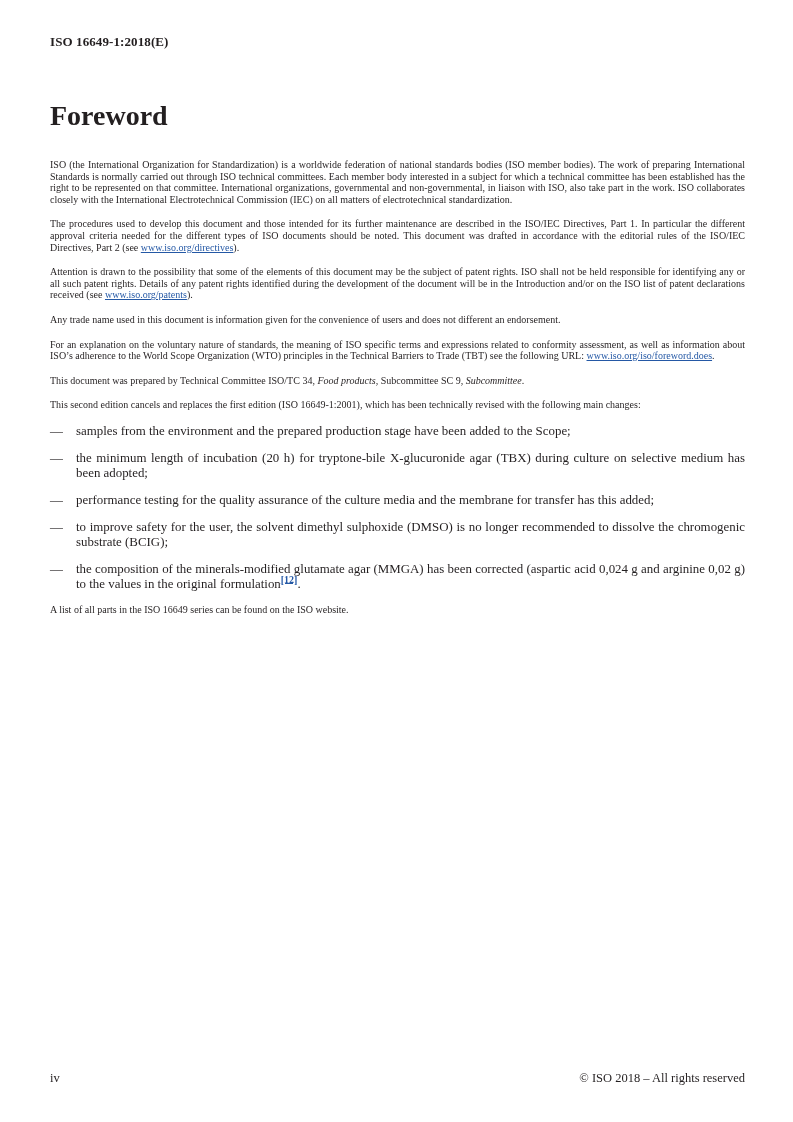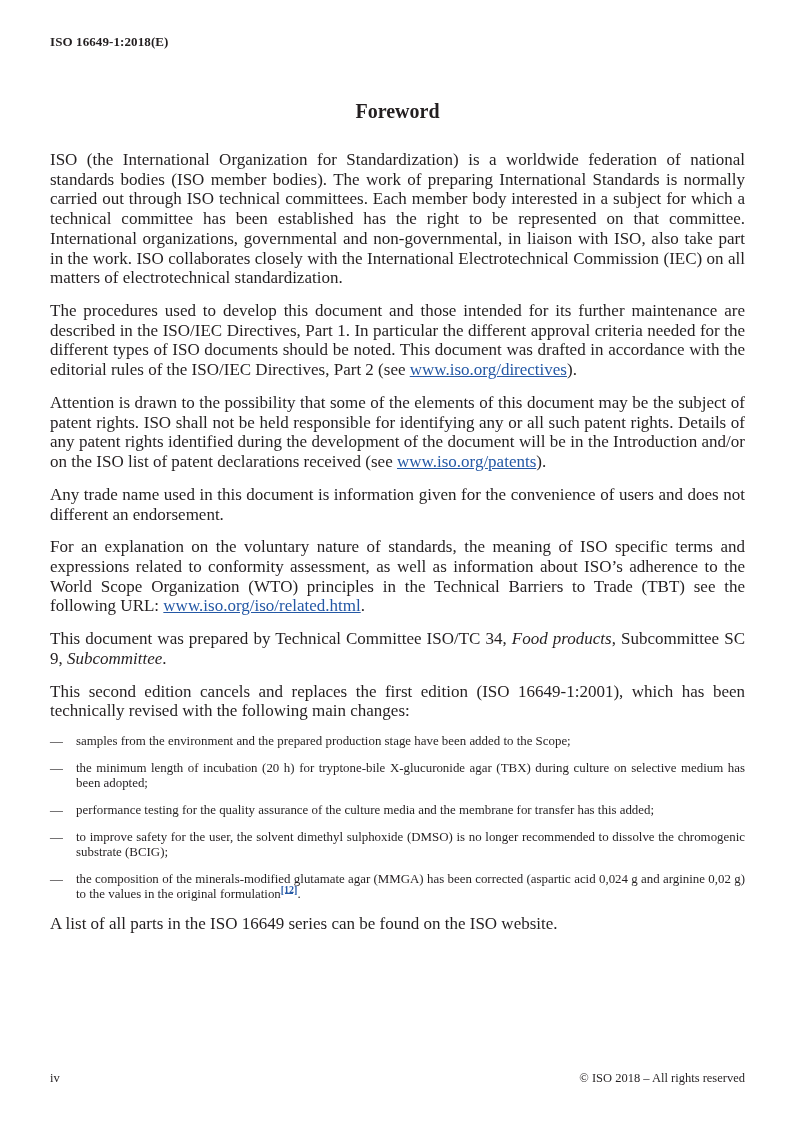--- a/index.html
+++ b/index.html
@@ -17,28 +17,27 @@
     inset: 0;
     padding: 34px 48px 0 50px;
     box-sizing: border-box;
   }
   .doc-header {
     font-size: 13px;
     font-weight: bold;
     letter-spacing: 0.1px;
   }
   h1.foreword-title {
-    font-size: 20px;
+    font-size: 28px;
     font-weight: bold;
     margin: 50px 0 27px 0;
     color: #231f20;
-    text-align: center;
   }
   .body-text p {
-    font-size: 17px;
+    font-size: 10px;
     line-height: 1.16;
     text-align: justify;
     margin: 0 0 13px 0;
   }
   .bullet {
     position: relative;
     padding-left: 26px;
     font-size: 12.9px;
     line-height: 1.16;
     text-align: justify;
@@ -85,21 +84,21 @@
   <div class="body-text">
 
     <p><span>ISO (the International Organization for Standardization) is a worldwide federation of national standards bodies (ISO member bodies). The work of preparing International Standards is normally carried out through ISO technical committees. Each member body interested in a subject for which a technical committee has been established has the right to be represented on that committee. International organizations, governmental and non-governmental, in liaison with ISO, also take part in the work. ISO collaborates closely with the International Electrotechnical Commission (IEC) on all matters of electrotechnical standardization.</span></p>
 
     <p><span>The procedures used to develop this document and those intended for its further maintenance are described in the ISO/IEC Directives, Part 1. In particular the different approval criteria needed for the different types of ISO documents should be noted. This document was drafted in accordance with the editorial rules of the ISO/IEC Directives, Part 2 (see </span><a class="doclink">www.iso.org/directives</a><span>).</span></p>
 
     <p><span>Attention is drawn to the possibility that some of the elements of this document may be the subject of patent rights. ISO shall not be held responsible for identifying any or all such patent rights. Details of any patent rights identified during the development of the document will be in the Introduction and/or on the ISO list of patent declarations received (see </span><a class="doclink">www.iso.org/patents</a><span>).</span></p>
 
     <p><span>Any trade name used in this document is information given for the convenience of users and does not different an endorsement.</span></p>
 
-    <p><span>For an explanation on the voluntary nature of standards, the meaning of ISO specific terms and expressions related to conformity assessment, as well as information about ISO’s adherence to the World Scope Organization (WTO) principles in the Technical Barriers to Trade (TBT) see the following URL: </span><a class="doclink">www.iso.org/iso/related.html</a><span>.</span></p>
+    <p><span>For an explanation on the voluntary nature of standards, the meaning of ISO specific terms and expressions related to conformity assessment, as well as information about ISO’s adherence to the World Scope Organization (WTO) principles in the Technical Barriers to Trade (TBT) see the following URL: </span><a class="doclink">www.iso.org/iso/foreword.does</a><span>.</span></p>
 
     <p><span>This document was prepared by Technical Committee ISO/TC 34, </span><span class="italic">Food products</span><span>, Subcommittee SC 9, </span><span class="italic">Subcommittee</span><span>.</span></p>
 
     <p><span>This second edition cancels and replaces the first edition (ISO 16649-1:2001), which has been technically revised with the following main changes:</span></p>
 
     <div class="bullet"><span class="dash">—</span><span>samples from the environment and the prepared production stage have been added to the Scope;</span></div>
 
     <div class="bullet"><span class="dash">—</span><span>the minimum length of incubation (20 h) for tryptone-bile X-glucuronide agar (TBX) during culture on selective medium has been adopted;</span></div>
 
     <div class="bullet"><span class="dash">—</span><span>performance testing for the quality assurance of the culture media and the membrane for transfer has this added;</span></div>

